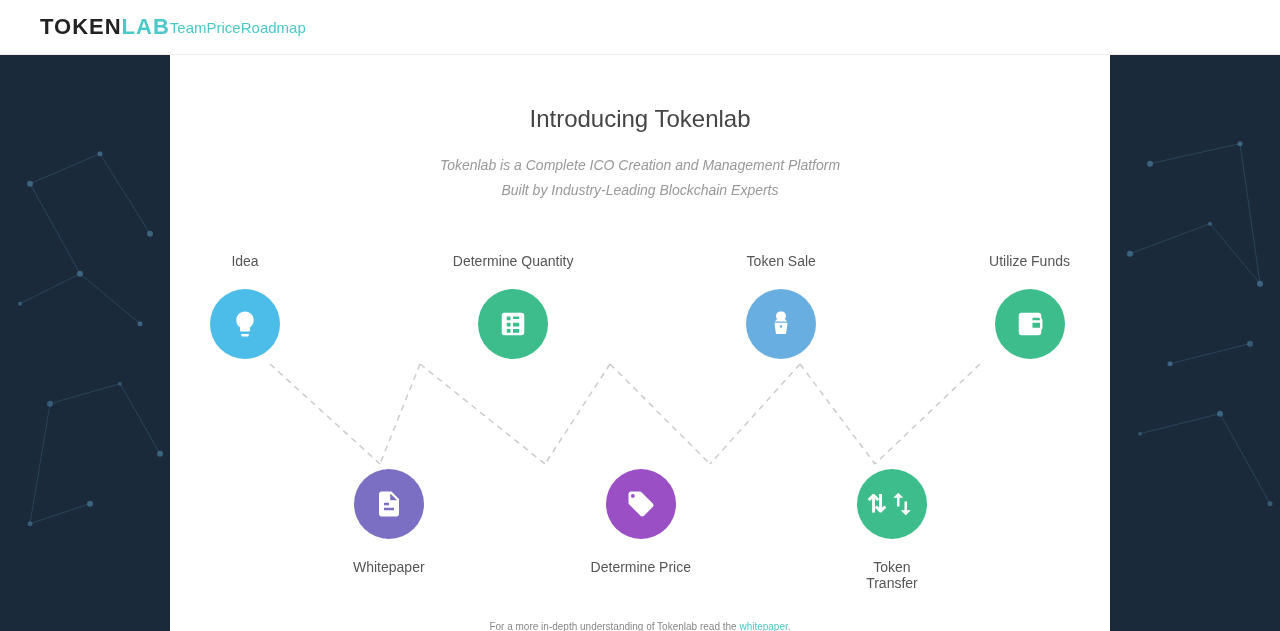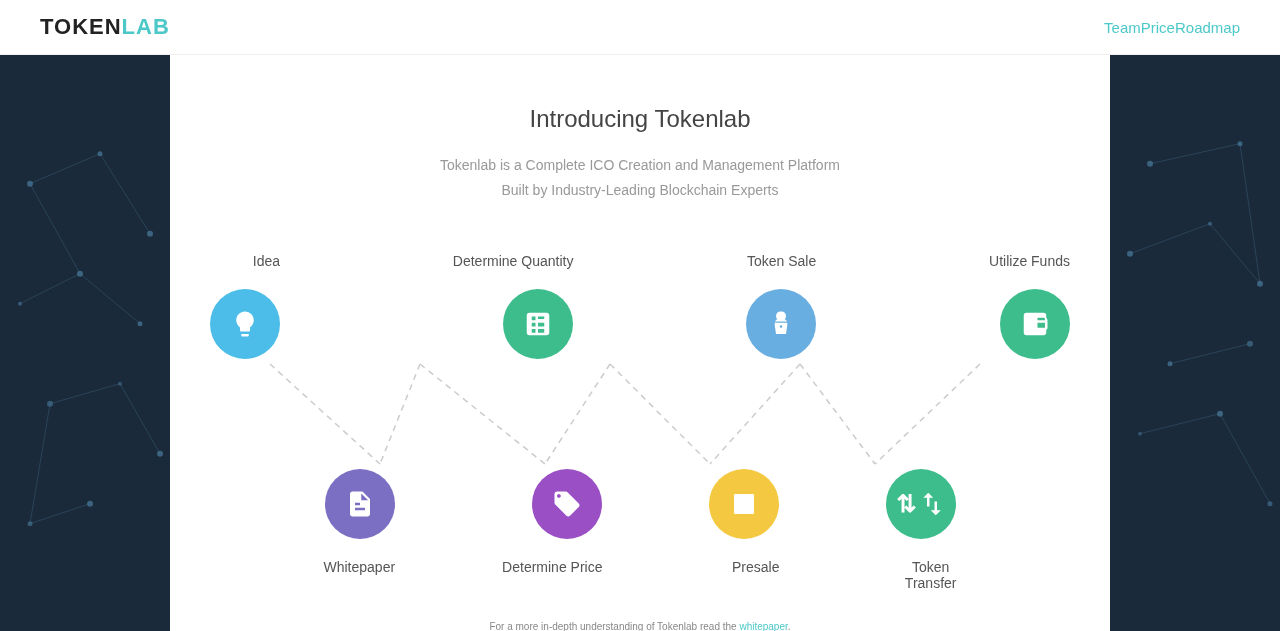--- a/index.html
+++ b/index.html
@@ -2,21 +2,21 @@
 <html><head>
   <meta charset="utf-8">
   <style>
     * { box-sizing: border-box; margin: 0; padding: 0; }
     body { font-family: 'Segoe UI', Arial, sans-serif; background: #fff; color: #333; }
 
     
     header {
       display: flex;
       align-items: center;
-      justify-content: space-between;
+      justify-content: flex-start;
       padding: 14px 40px;
       border-bottom: 1px solid #eee;
       position: relative;
       z-index: 10;
       background: #fff;
     }
     .logo {
       font-size: 22px;
       font-weight: 700;
       letter-spacing: 1px;
@@ -70,20 +70,21 @@
       margin-bottom: 20px;
       text-align: center;
     }
 
     .intro-subtitle {
       text-align: center;
       color: #999;
       font-size: 14px;
       line-height: 1.8;
       margin-bottom: 50px;
+      font-style: italic;
     }
 
     
     .top-row {
       display: flex;
       justify-content: space-between;
       align-items: flex-end;
       padding: 0 20px;
       margin-bottom: 0;
     }
@@ -93,21 +94,21 @@
       display: flex;
       justify-content: space-around;
       align-items: flex-start;
       padding: 0 80px;
       margin-top: 0;
     }
 
     .step {
       display: flex;
       flex-direction: column;
-      align-items: flex-end;
+      align-items: center;
       gap: 20px;
     }
 
     .step-label {
       font-size: 14px;
       color: #555;
       text-align: center;
       font-weight: 400;
     }
 
@@ -278,28 +279,20 @@
 
         <div class="step">
           <div class="step-icon icon-price">
             <svg class="svg-icon" viewBox="0 0 24 24">
               <path d="M21.41 11.58l-9-9C12.05 2.22 11.55 2 11 2H4c-1.1 0-2 .9-2 2v7c0 .55.22 1.05.59 1.42l9 9c.36.36.86.58 1.41.58s1.05-.22 1.41-.59l7-7c.37-.36.59-.86.59-1.41s-.23-1.06-.59-1.42zM5.5 7C4.67 7 4 6.33 4 5.5S4.67 4 5.5 4 7 4.67 7 5.5 6.33 7 5.5 7z"></path>
             </svg>
           </div>
           <div class="step-label">Determine Price</div>
         </div>
 
-        <div class="step">
-          <div class="step-icon icon-presale">
-            <svg class="svg-icon" viewBox="0 0 24 24">
-              <rect x="4" y="4" width="16" height="16" rx="1"></rect>
-            </svg>
-          </div>
-          <div class="step-label">Presale</div>
-        </div>
 
         <div class="step">
           <div class="step-icon icon-transfer">
             <svg class="svg-icon" viewBox="0 0 24 24">
               <path d="M16 17.01V10h-2v7.01h-3L15 21l4-3.99h-3zM9 3L5 6.99h3V14h2V6.99h3L9 3z"></path>
             </svg>
           </div>
           <div class="step-label" style="text-align:center;">Token<br>Transfer</div>
         </div>
       </div>

